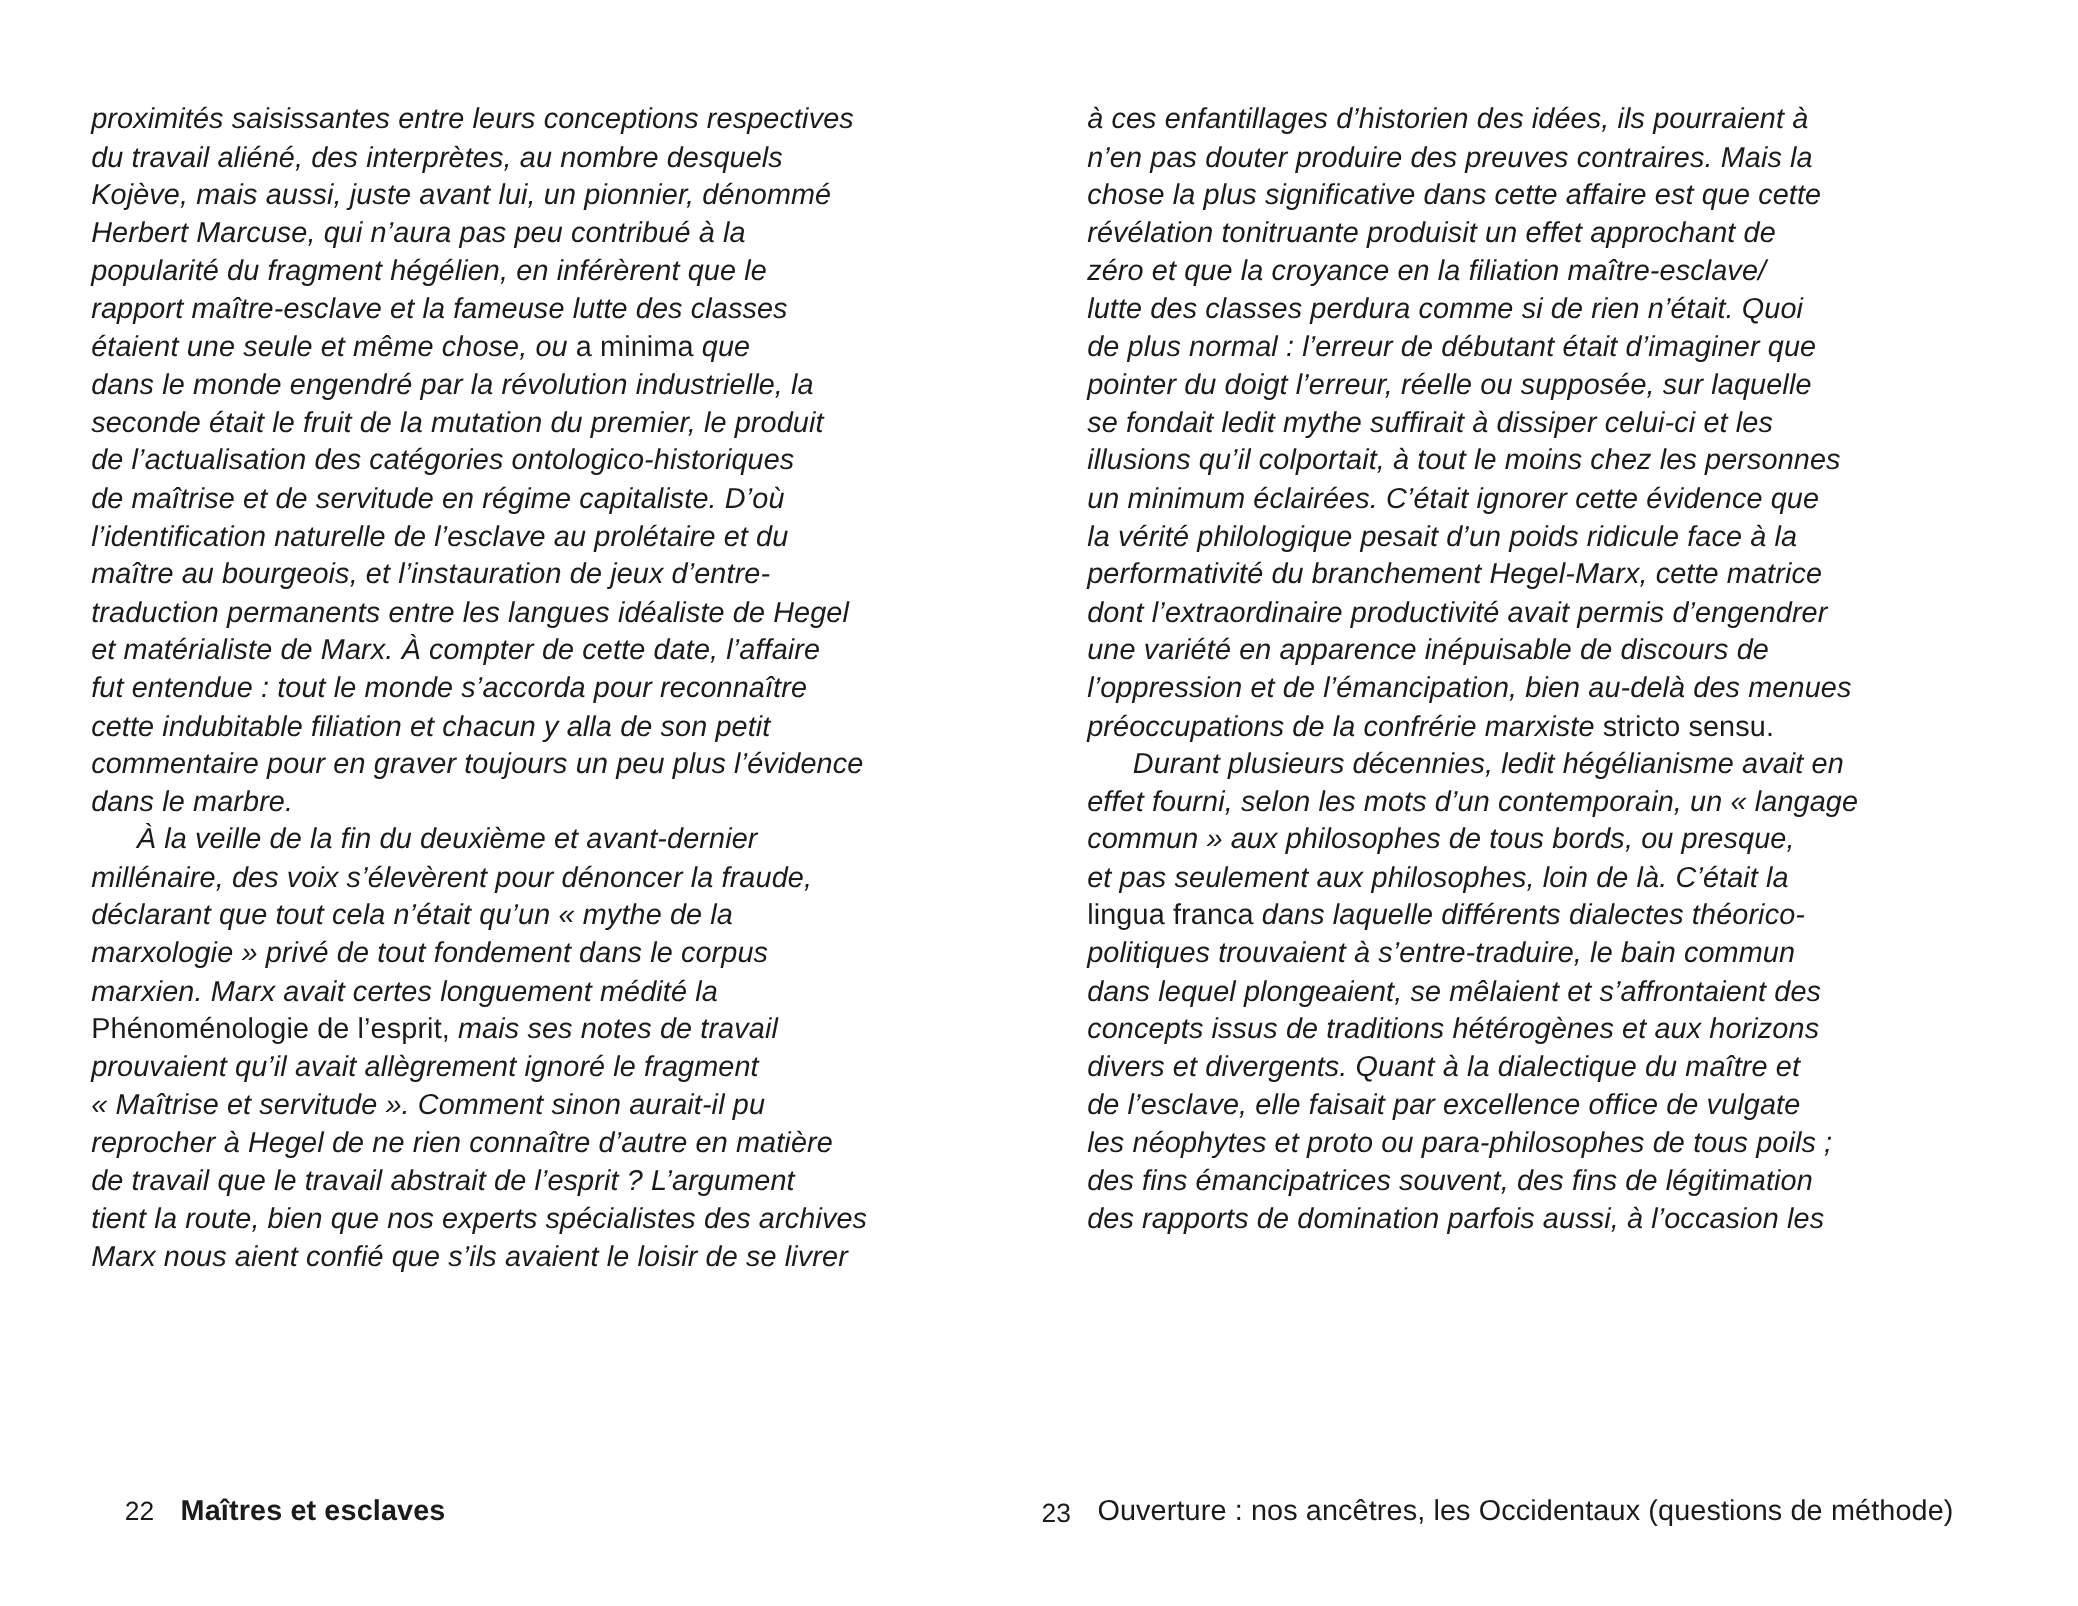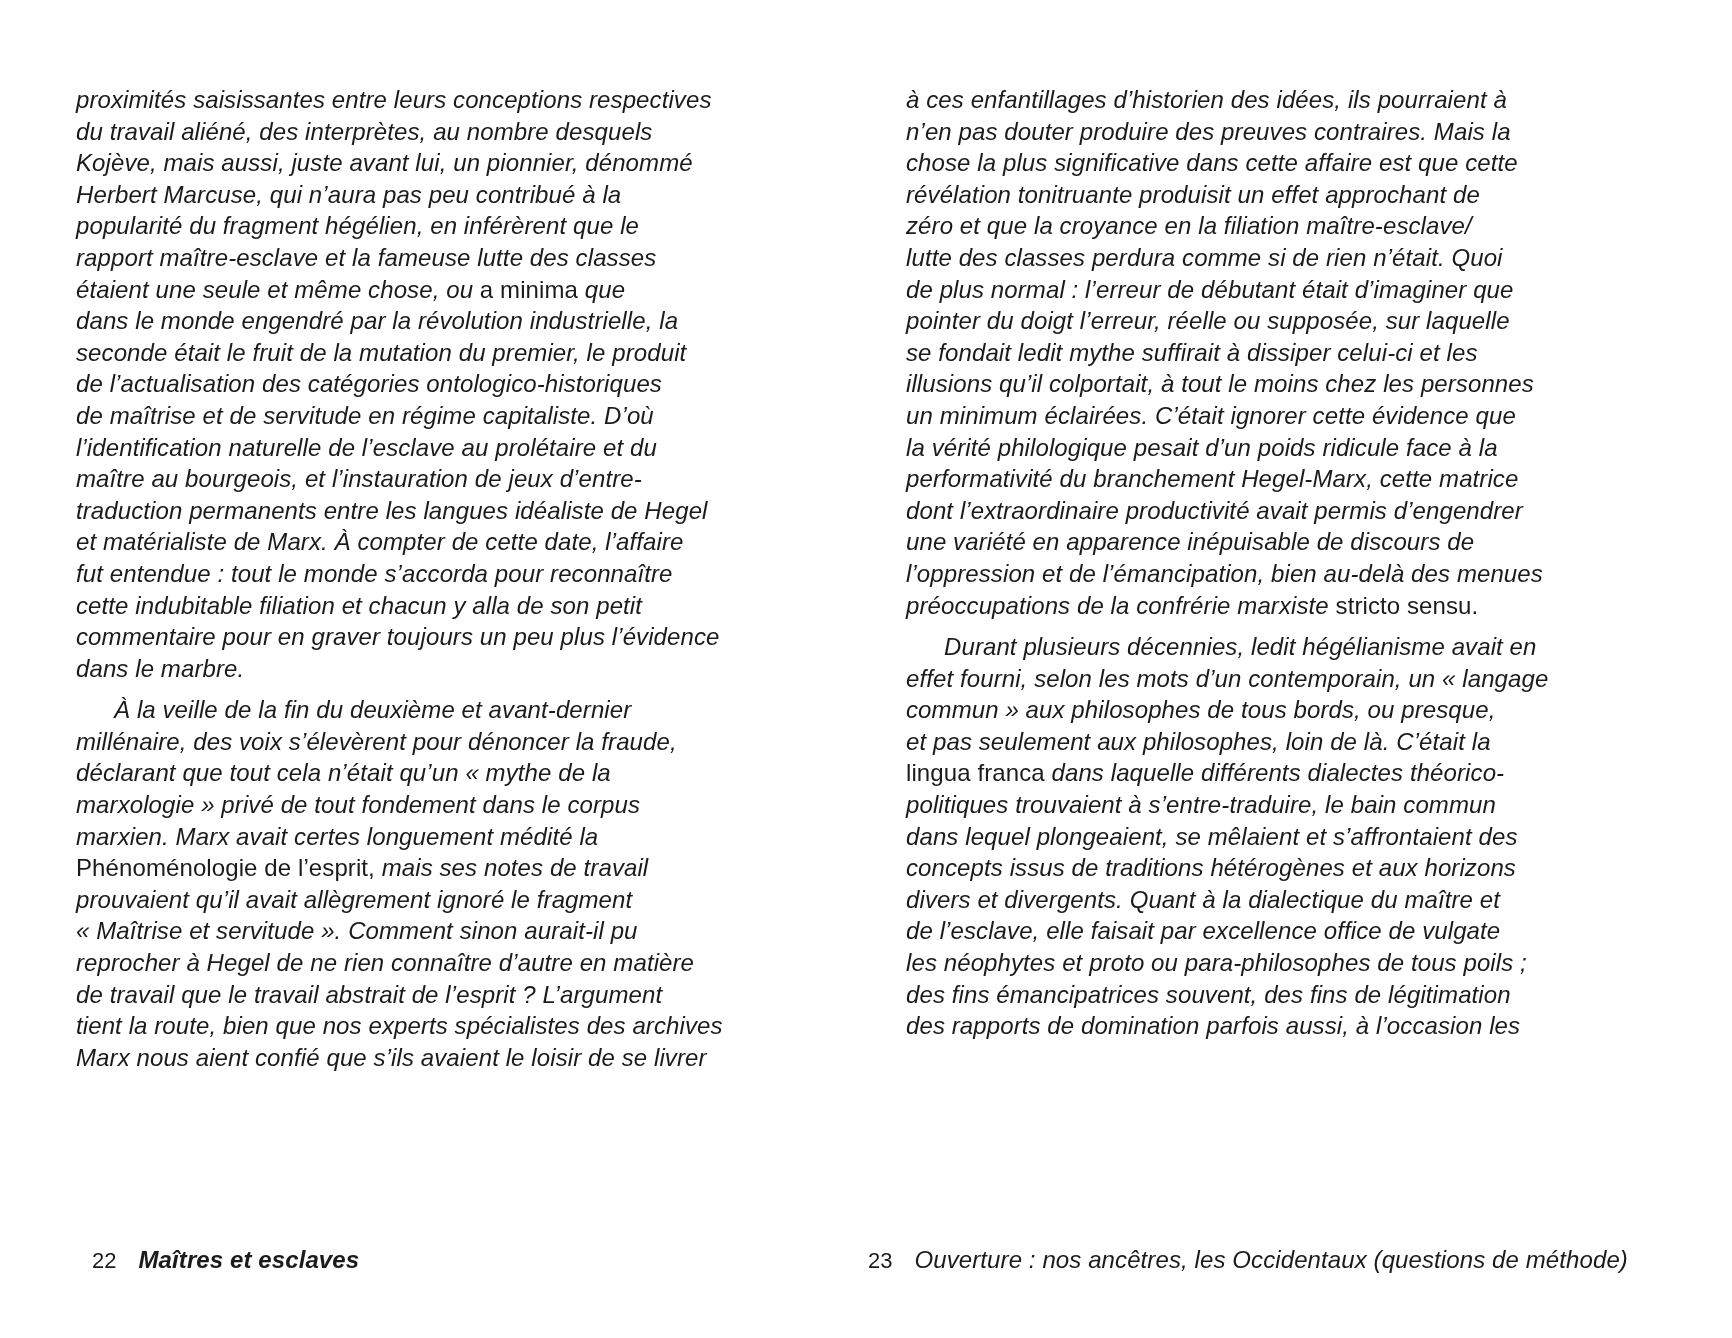--- a/index.html
+++ b/index.html
@@ -23,40 +23,39 @@
   .line {
     font-size: 24px;
     line-height: 31.6px;
     font-style: italic;
     font-weight: 400;
     white-space: pre;
     letter-spacing: 0.1px;
   }
   .line .ital { font-style: italic; }
   .line .roman { font-style: normal; margin-top: 25px; }
-  .line.indent { padding-left: 38px; margin-top: 10px; }
+  .line.indent { padding-left: 38px; }
   .col-left  { left: 76px; }
   .col-right { left: 906px; }
   .footer {
     position: absolute;
     top: 1246px;
     display: flex;
     align-items: baseline;
   }
-  .footer-left  { left: 92px; }
+  .footer-left  { left: 104px; }
   .footer-right { left: 868px; align-items: flex-end; }
   .page-number {
     font-size: 22px;
     font-style: normal;
     font-weight: 400;
     margin-right: 22px;
   }
   .running-title {
     font-size: 24px;
-    font-style: italic;
     letter-spacing: 0.1px;
   }
   .running-title.bold { font-weight: 700; }
 </style>
 </head>
 <body>
 
 <div class="text-column col-left">
     <div class="line"><span class="ital">proximités saisissantes entre leurs conceptions respectives</span></div>
     <div class="line"><span class="ital">du travail aliéné, des interprètes, au nombre desquels</span></div>

